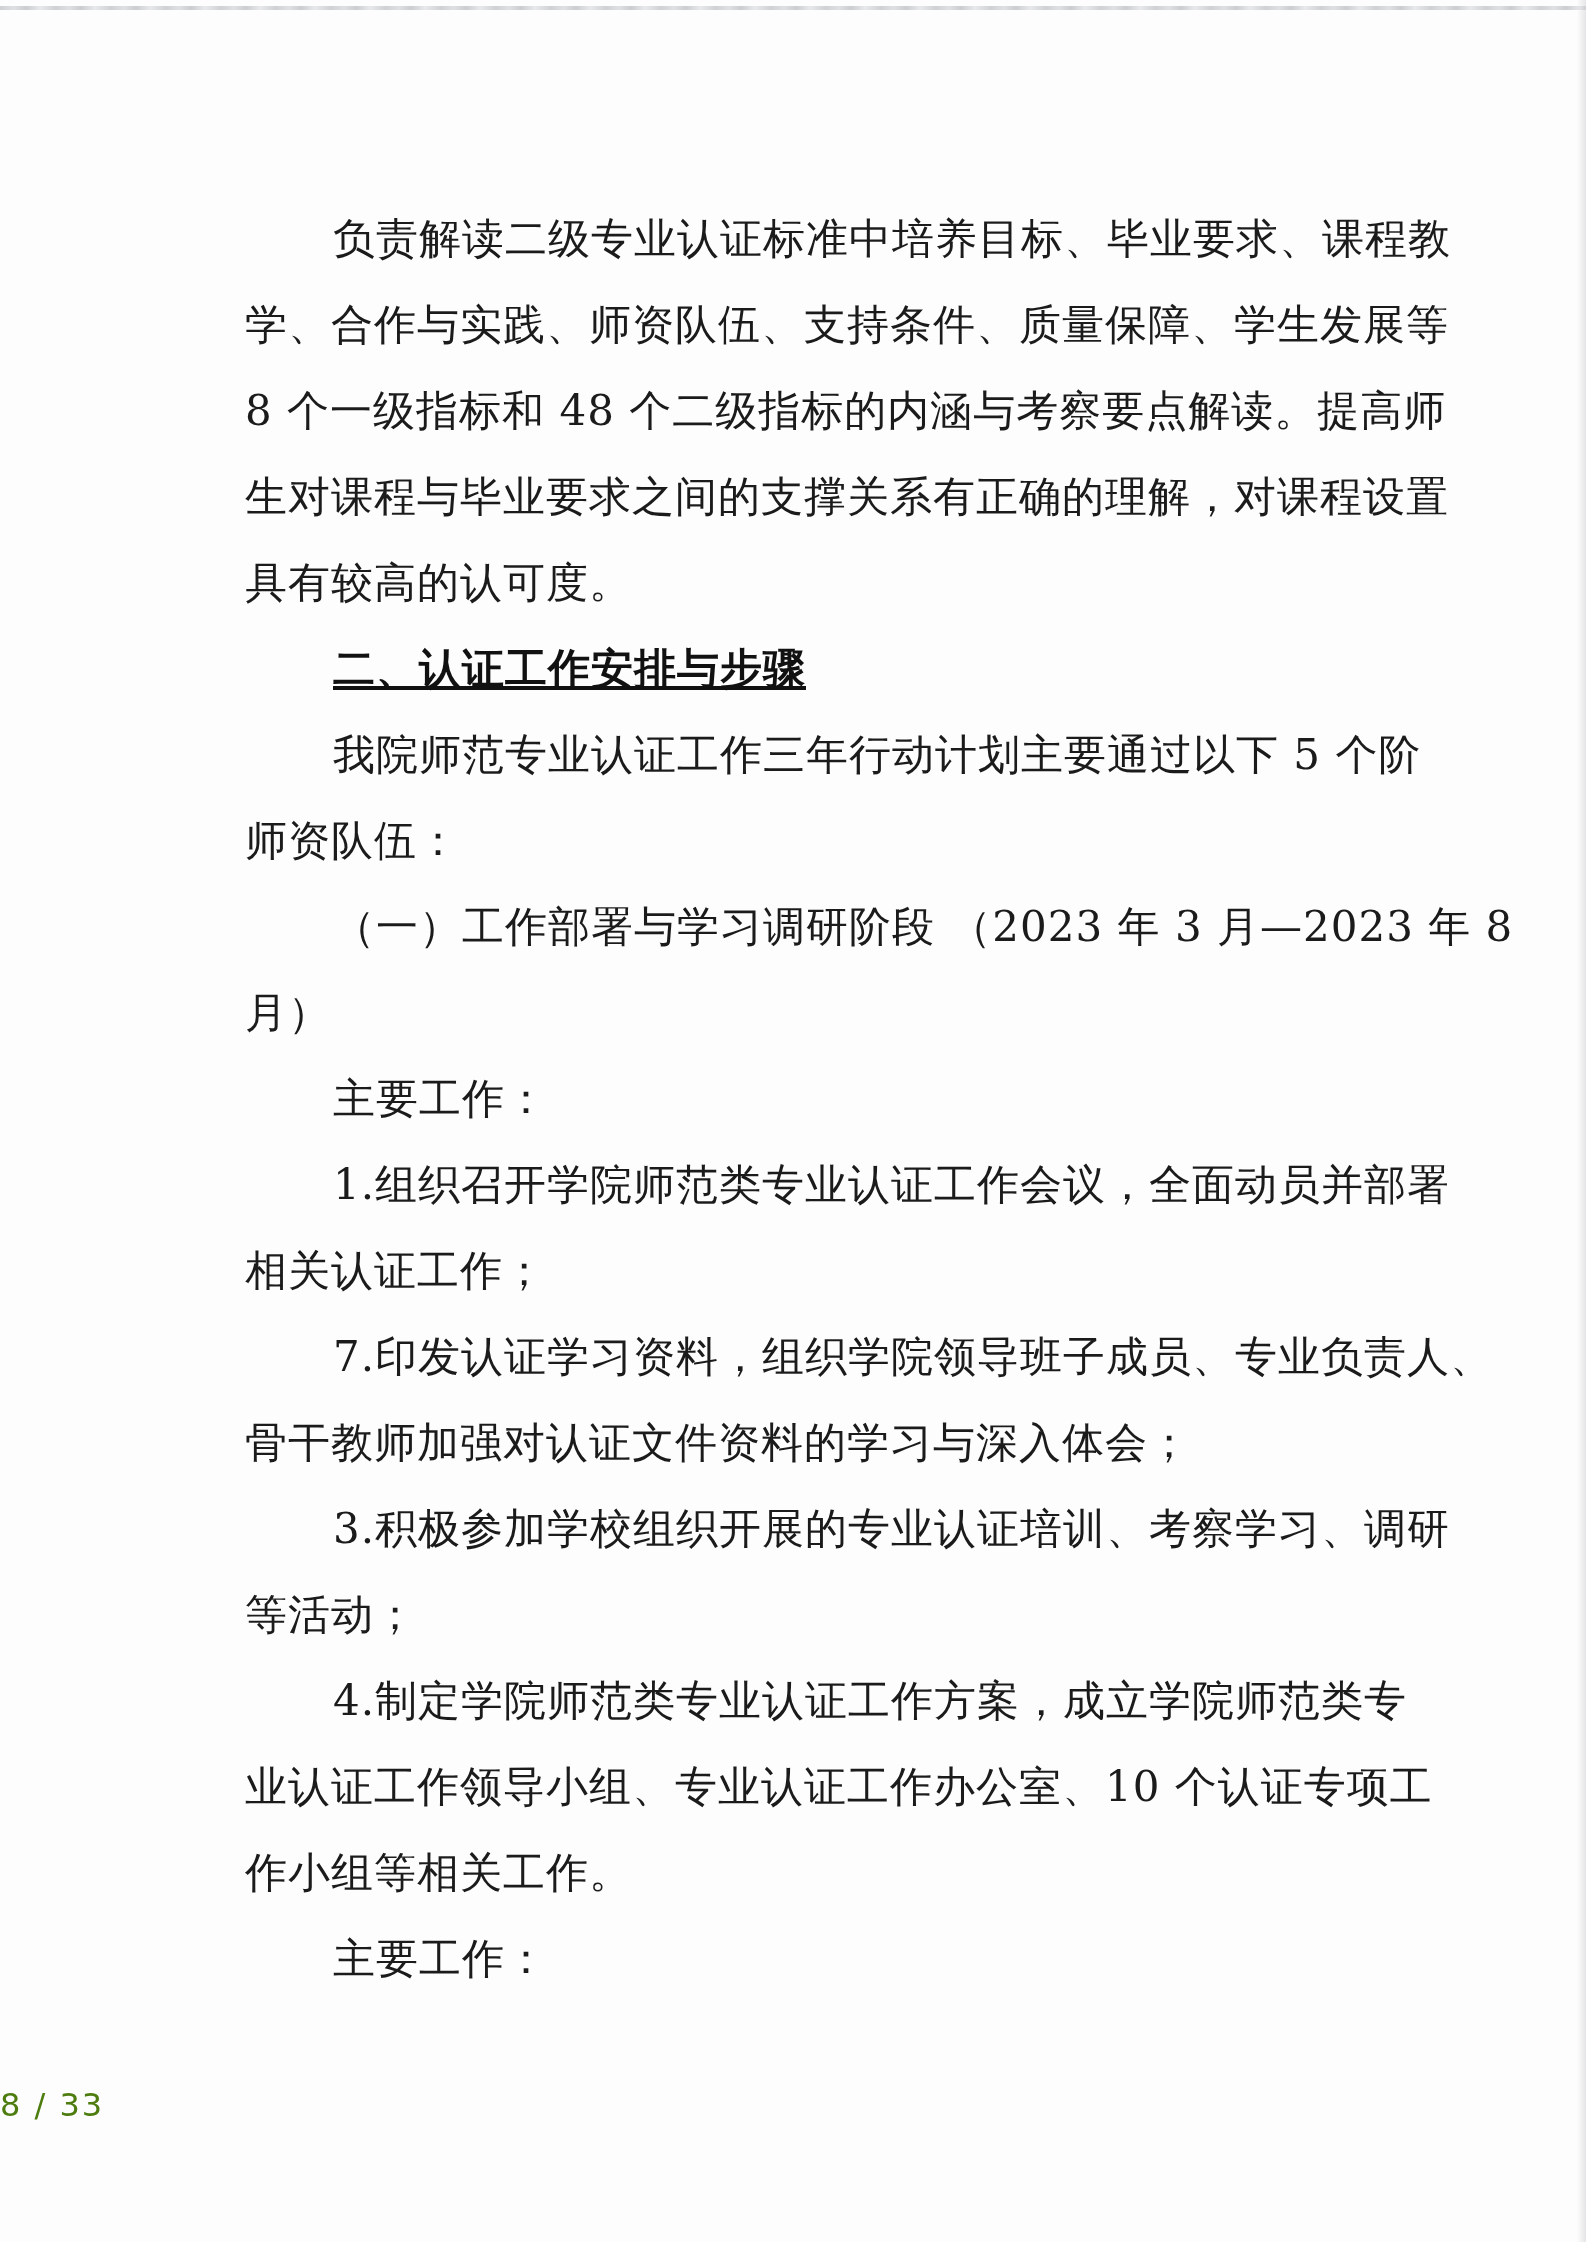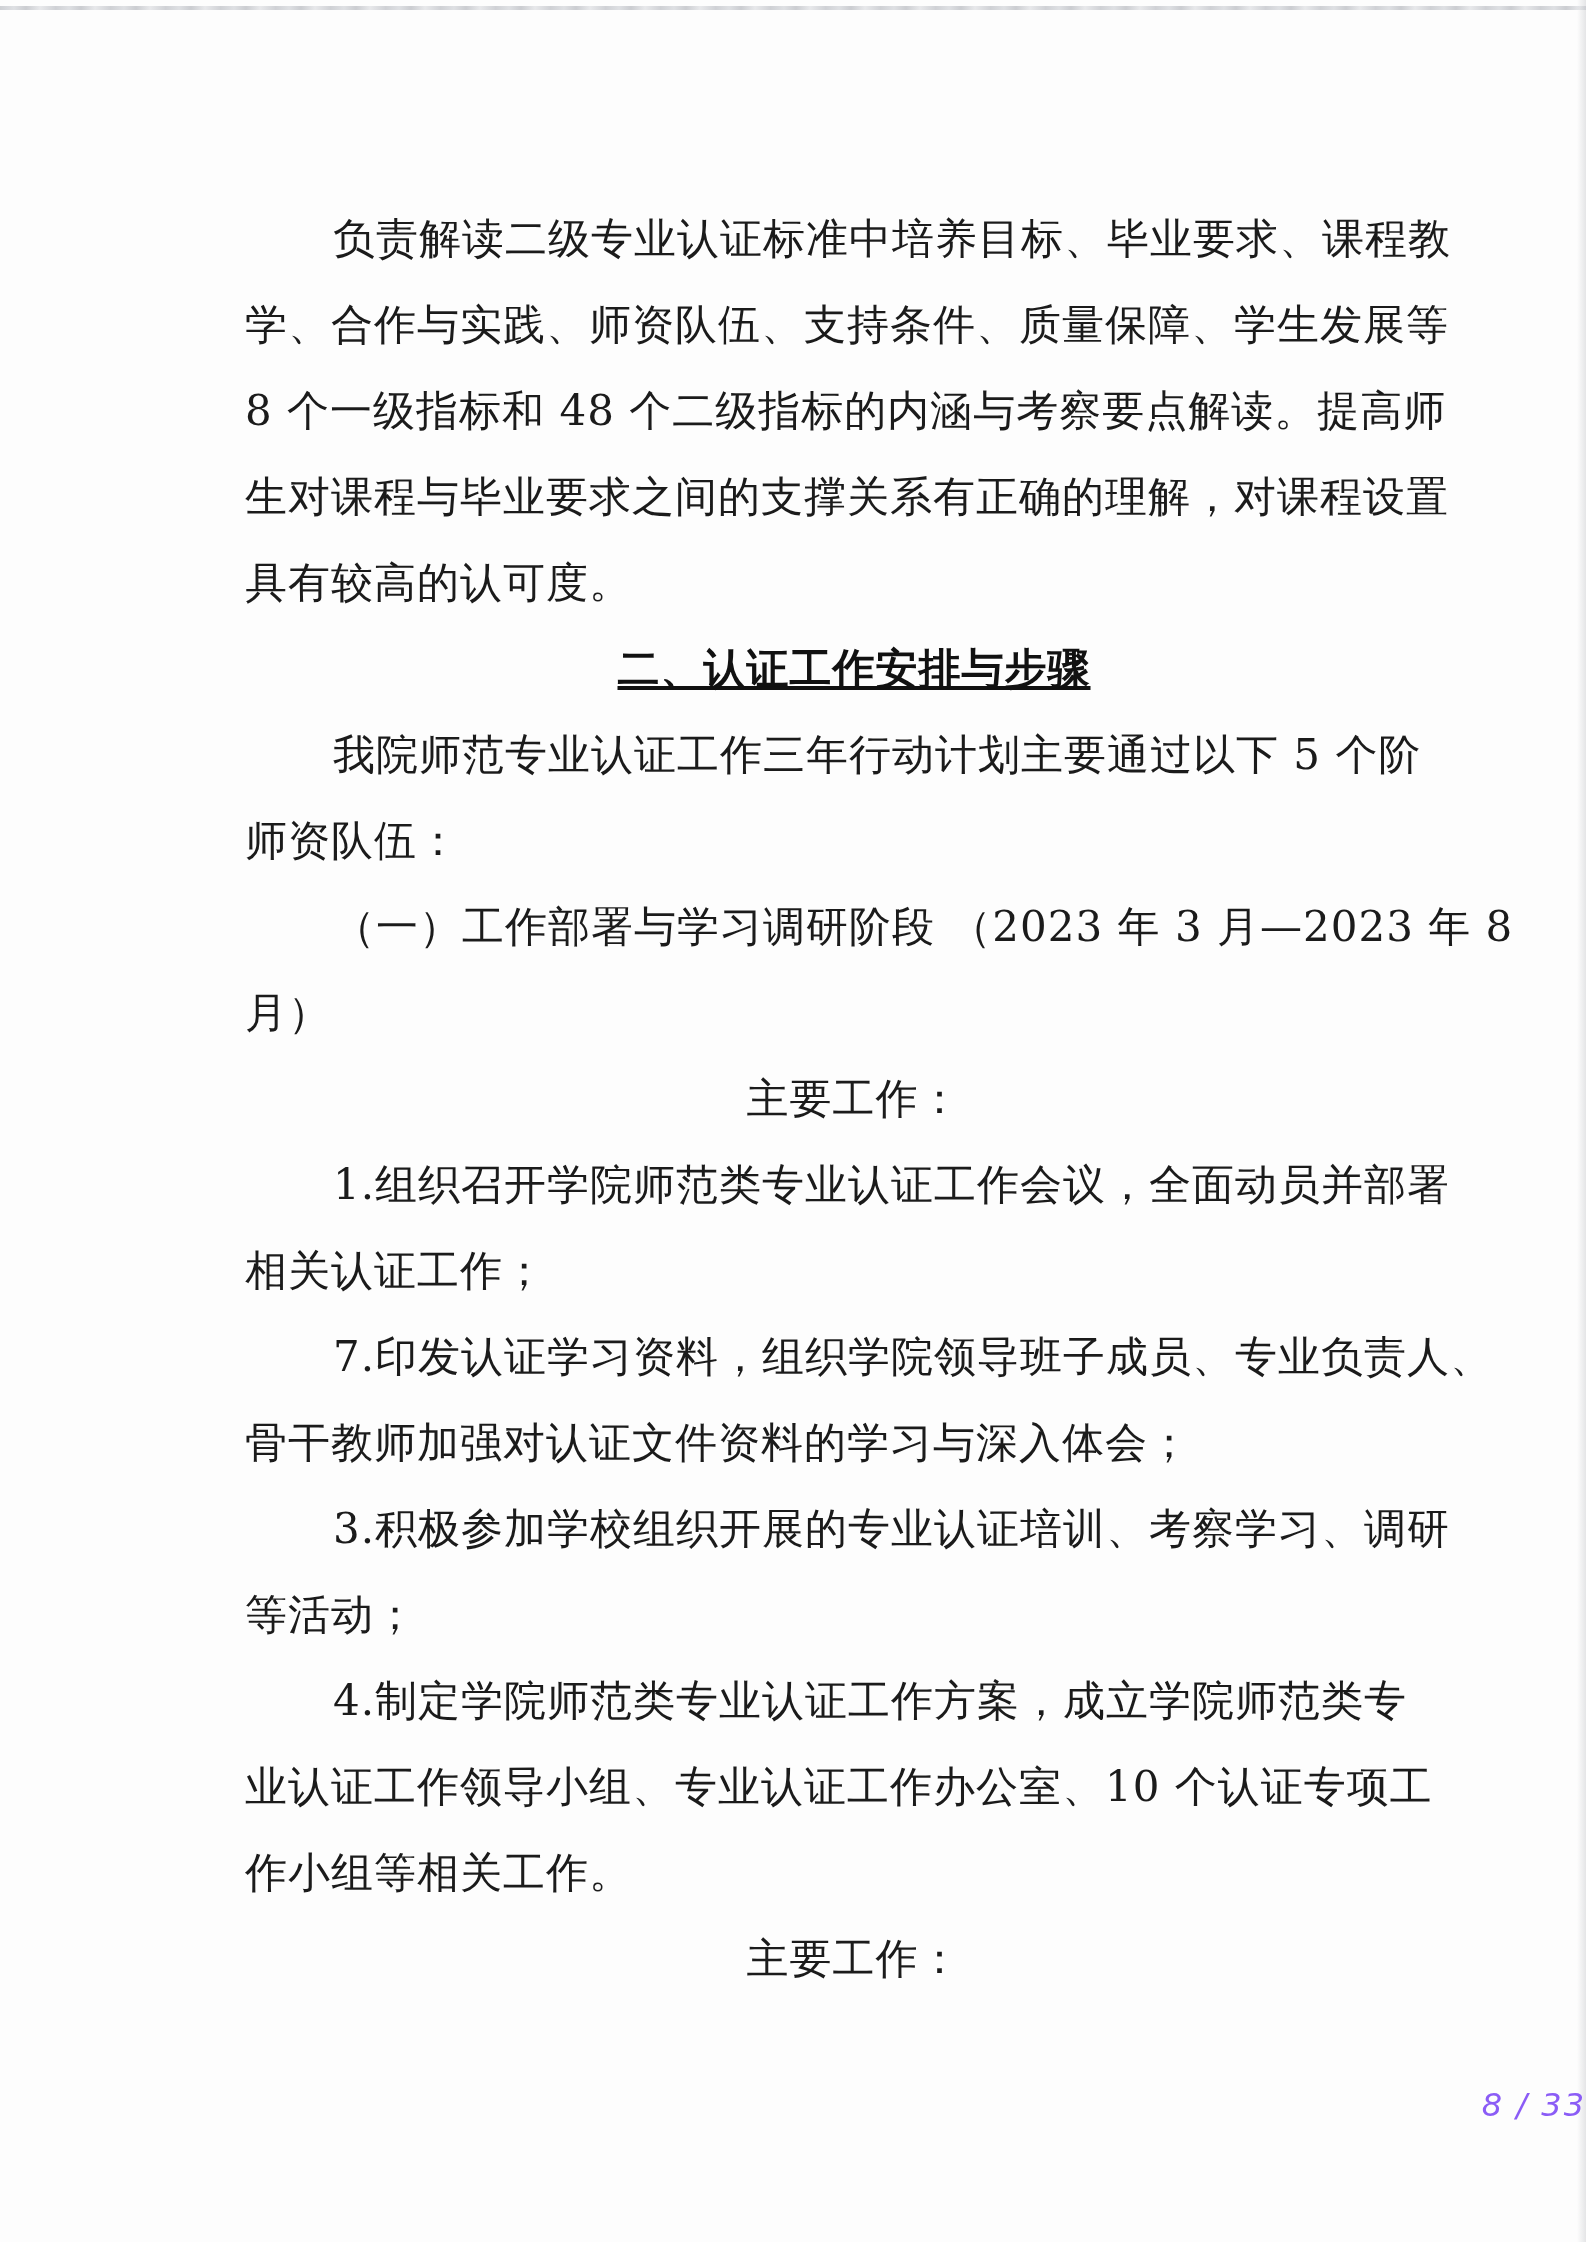--- a/index.html
+++ b/index.html
@@ -44,38 +44,36 @@
   .line {
     height: 86px;
     line-height: 86px;
     font-size: 42px;
     letter-spacing: 1px;
     color: #1b1b1b;
     white-space: nowrap;
   }
   .line.indent {
     padding-left: 88px;
-    text-align: center;
   }
   .line.heading {
     font-weight: bold;
     color: #111111;
     text-decoration: underline;
   }
   .footer {
     position: absolute;
     top: 2086px;
     left: 0;
     width: 100%;
-    text-align: right;
+    text-align: left;
     font-family: "DejaVu Sans", "Liberation Sans", sans-serif;
     font-size: 32px;
     letter-spacing: 2px;
-    color: #8b5cf6;
-    font-style: italic;
+    color: #4d7c0f;
   }
 </style>
 </head>
 <body>
 
 <div class="page">
   <div class="scan-top"></div>
   <div class="scan-right"></div>
 
   <div class="textblock">

